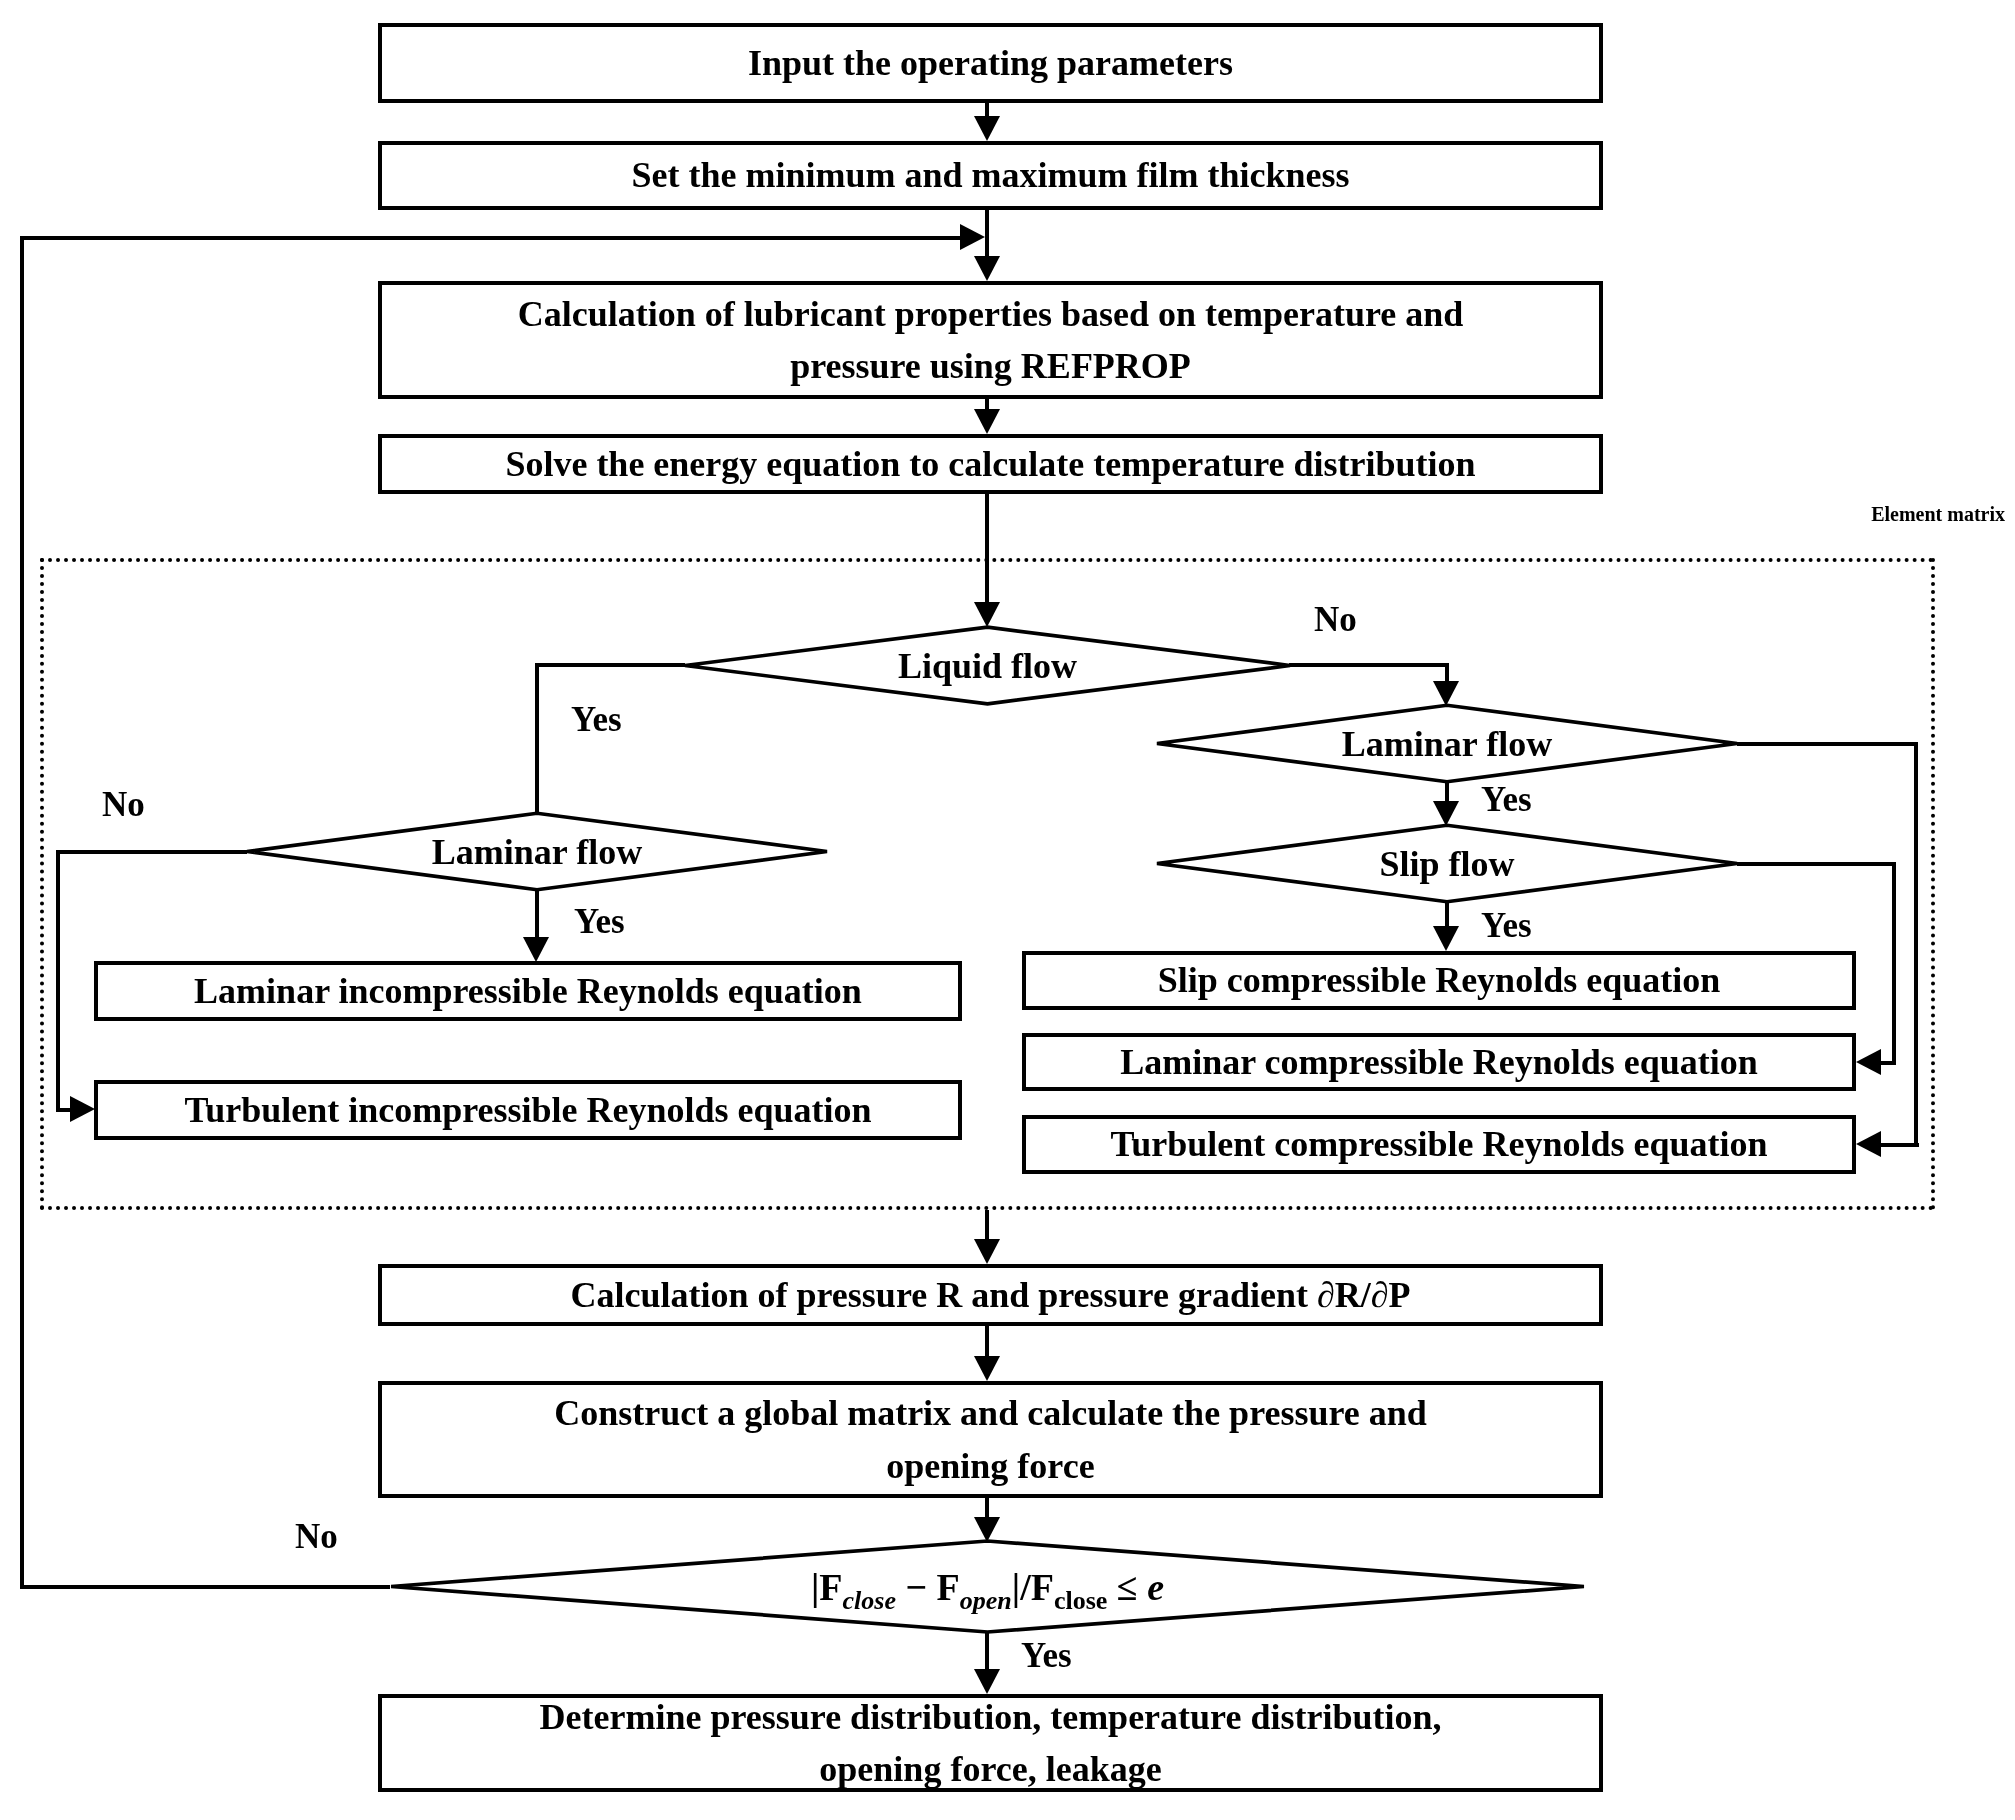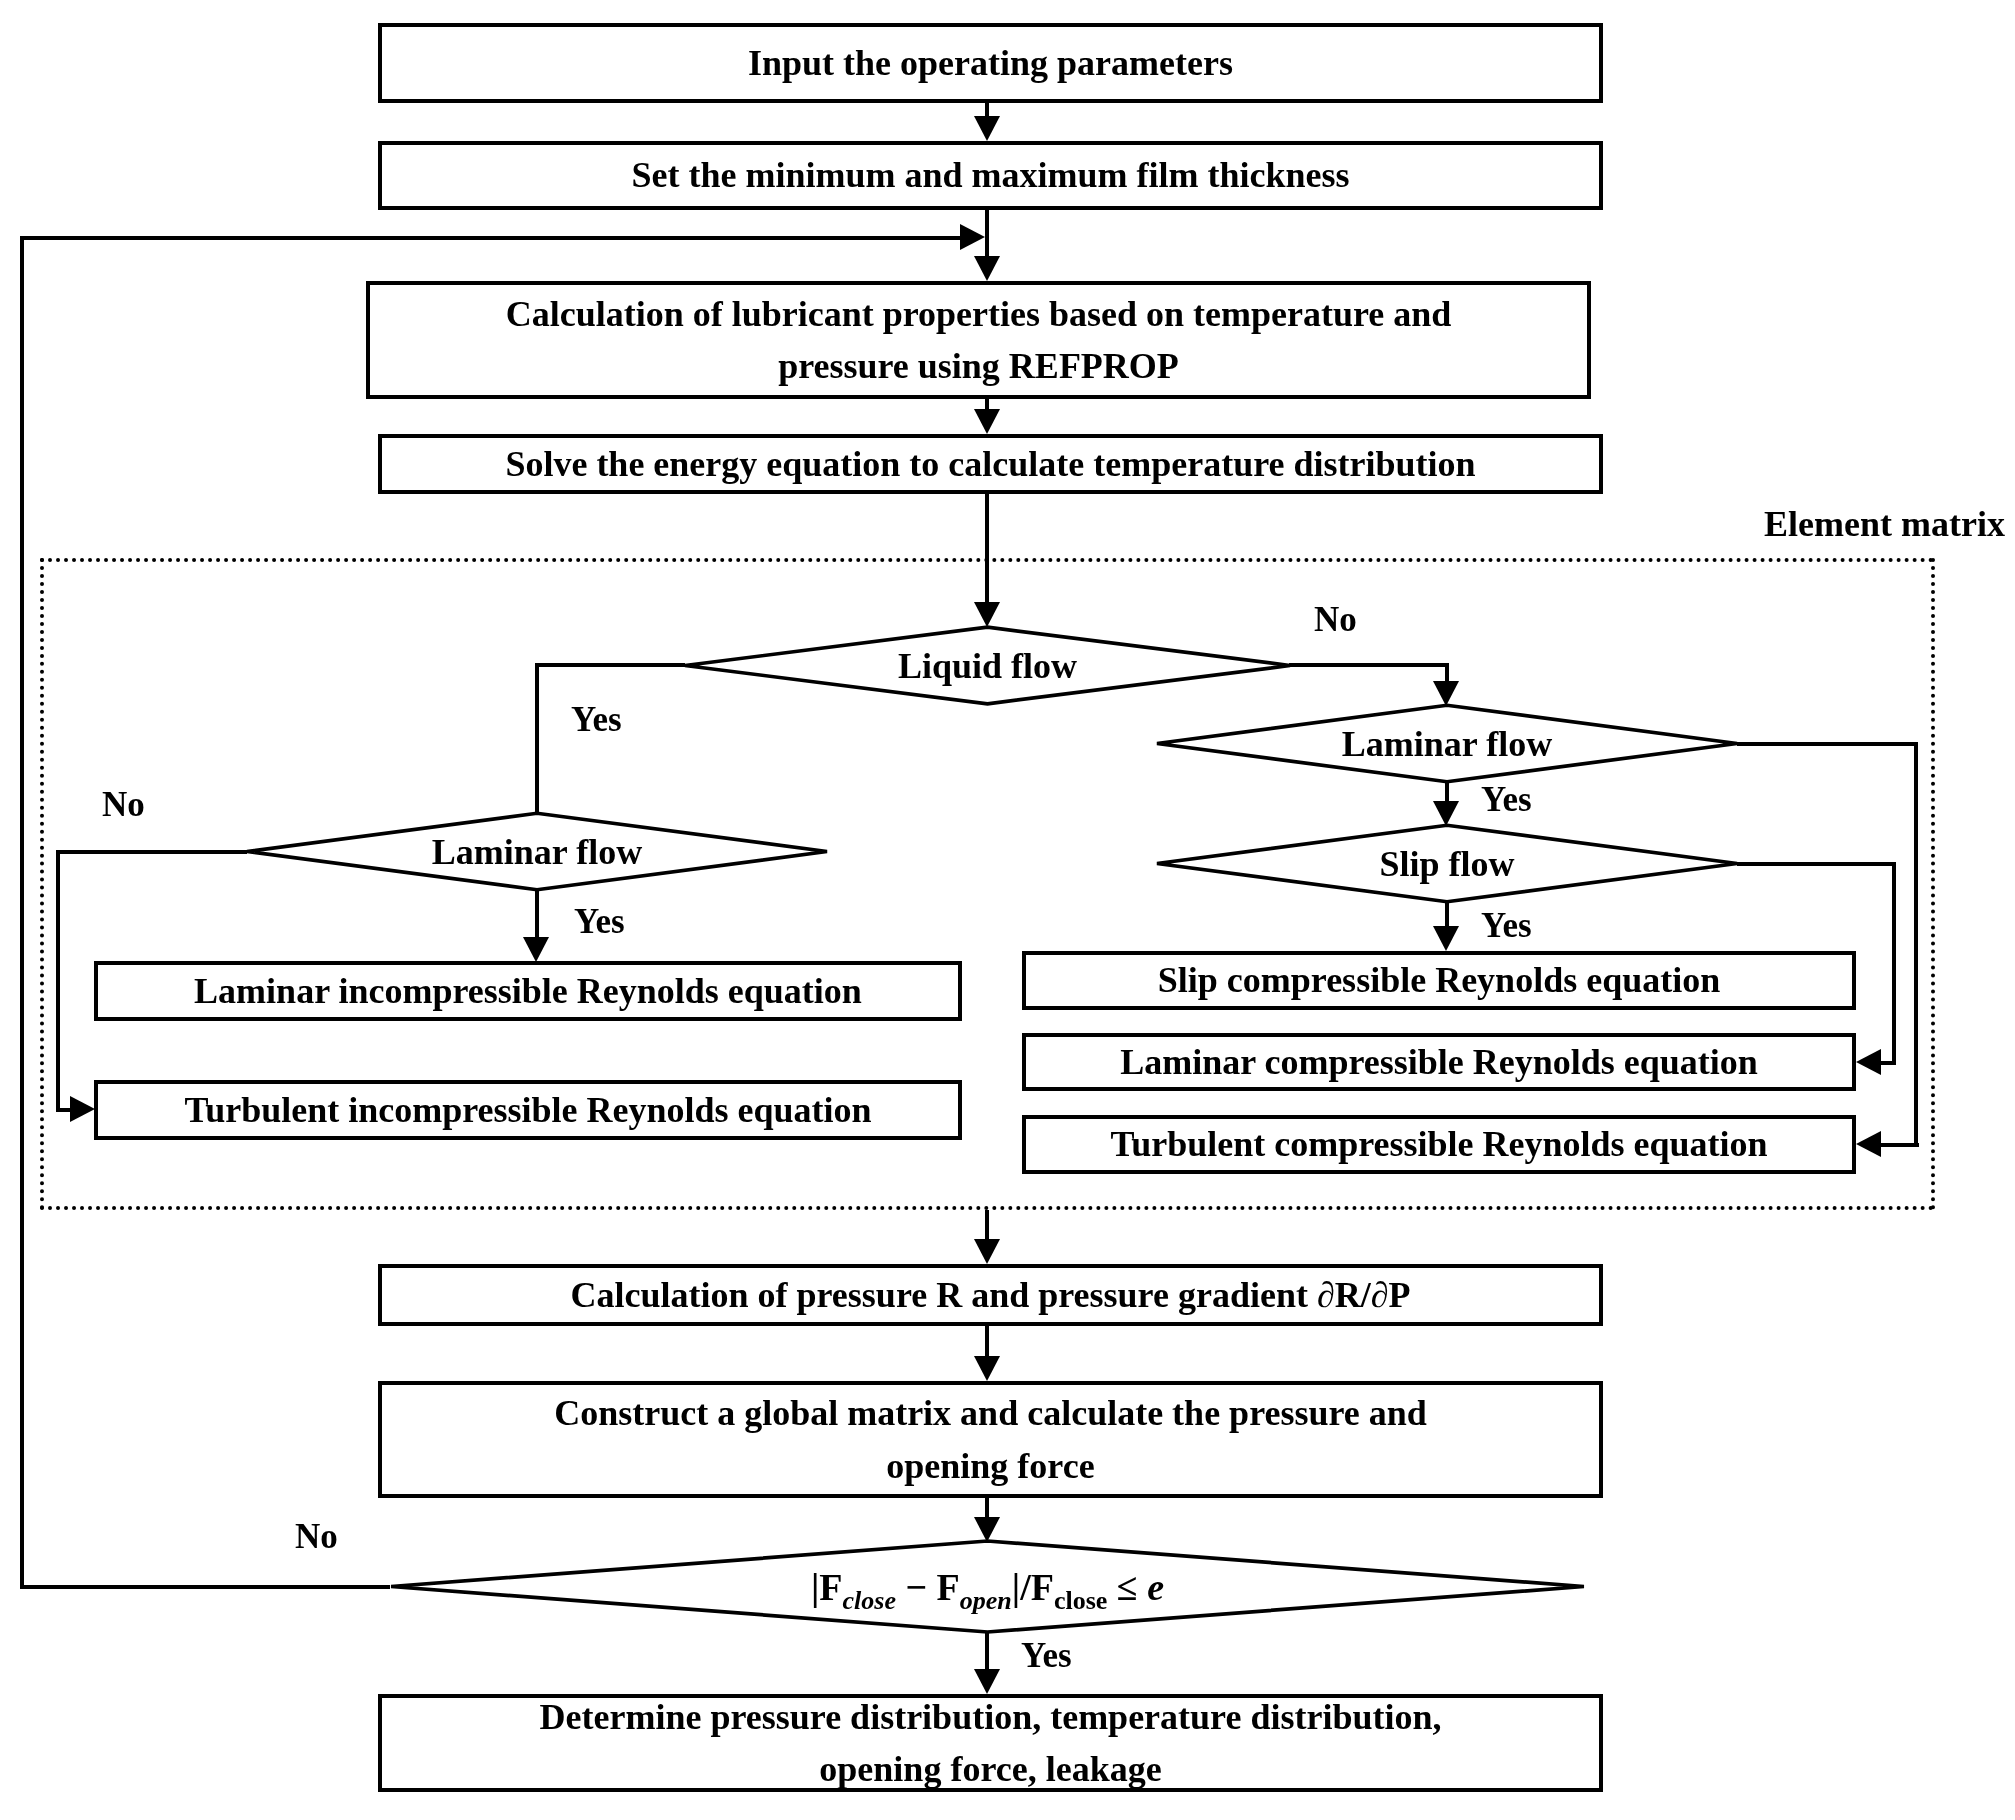--- a/index.html
+++ b/index.html
@@ -13,21 +13,21 @@
   .arrow{position:absolute;width:0;height:0;}
   .arrow.down{border-left:13.6px solid transparent;border-right:13.6px solid transparent;border-top:25px solid #000;}
   .arrow.right{border-top:13.6px solid transparent;border-bottom:13.6px solid transparent;border-left:25px solid #000;}
   .arrow.left{border-top:13.6px solid transparent;border-bottom:13.6px solid transparent;border-right:25px solid #000;}
   .diamond{position:absolute;}
   .diamond svg{display:block;width:100%;height:100%;overflow:visible;}
   .dlabel{position:absolute;left:0;top:0;right:0;bottom:0;display:flex;align-items:center;
           justify-content:center;font-weight:bold;font-size:36px;}
   .lbl{position:absolute;font-weight:bold;font-size:35px;white-space:nowrap;}
   .dashed-box{position:absolute;border:4.3px dotted #000;box-sizing:border-box;}
-  .em-label{position:absolute;font-weight:bold;font-size:36px;text-align:right;white-space:nowrap;}
+  .em-label{position:absolute;font-weight:bold;font-size:20px;text-align:right;white-space:nowrap;}
   .formula{font-weight:bold;font-size:38px;white-space:nowrap;}
   .formula sub{font-size:26px;line-height:0;}
   .sub-it{font-style:italic;}
   .sub-rm{font-style:normal;}
   .it{font-style:italic;}
 </style>
 </head>
 <body>
 
 <div id="canvas">
@@ -96,21 +96,21 @@
   <div class="em-label" style="left:1758px;top:503px;width:247px;">Element matrix</div>
 
   <div class="box" style="left:378px;top:23.4px;width:1225px;height:80px;">
     <span>Input the operating parameters</span>
   </div>
 
   <div class="box" style="left:378px;top:141px;width:1225px;height:69px;">
     <span>Set the minimum and maximum film thickness</span>
   </div>
 
-  <div class="box" style="left:366px;top:281px;width:1225px;height:118px;">
+  <div class="box" style="left:378px;top:281px;width:1225px;height:118px;">
     <span>Calculation of lubricant properties based on temperature and</span>
     <span>pressure using REFPROP</span>
   </div>
 
   <div class="box" style="left:378px;top:434px;width:1225px;height:60px;">
     <span>Solve the energy equation to calculate temperature distribution</span>
   </div>
 
   <div class="box" style="left:94px;top:961px;width:868px;height:60px;">
     <span>Laminar incompressible Reynolds equation</span>

